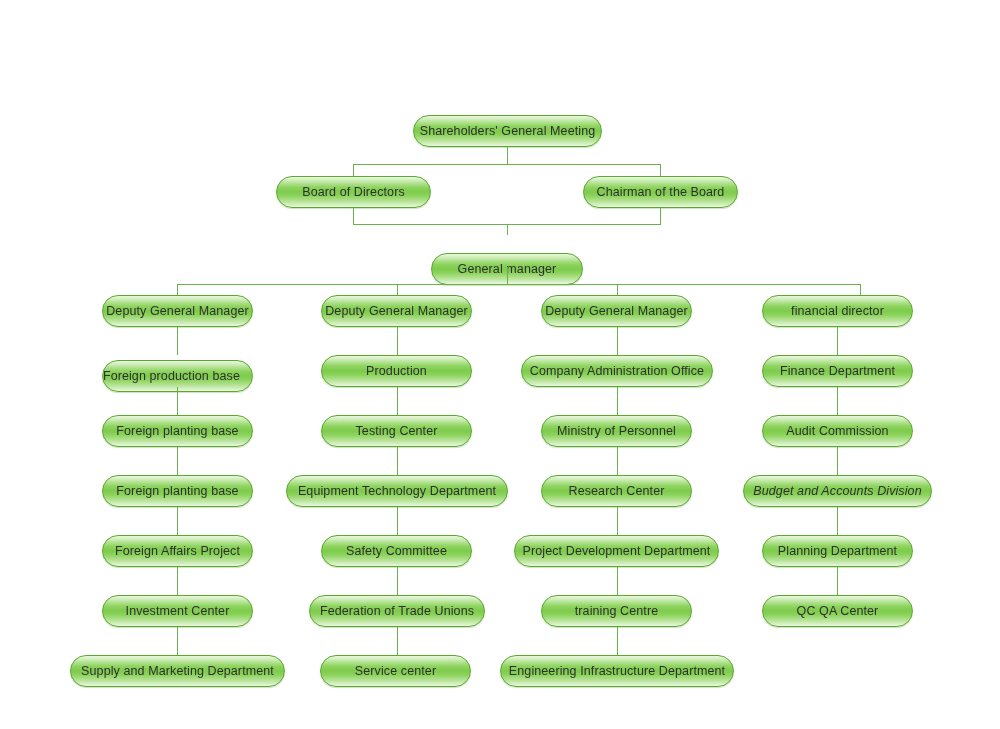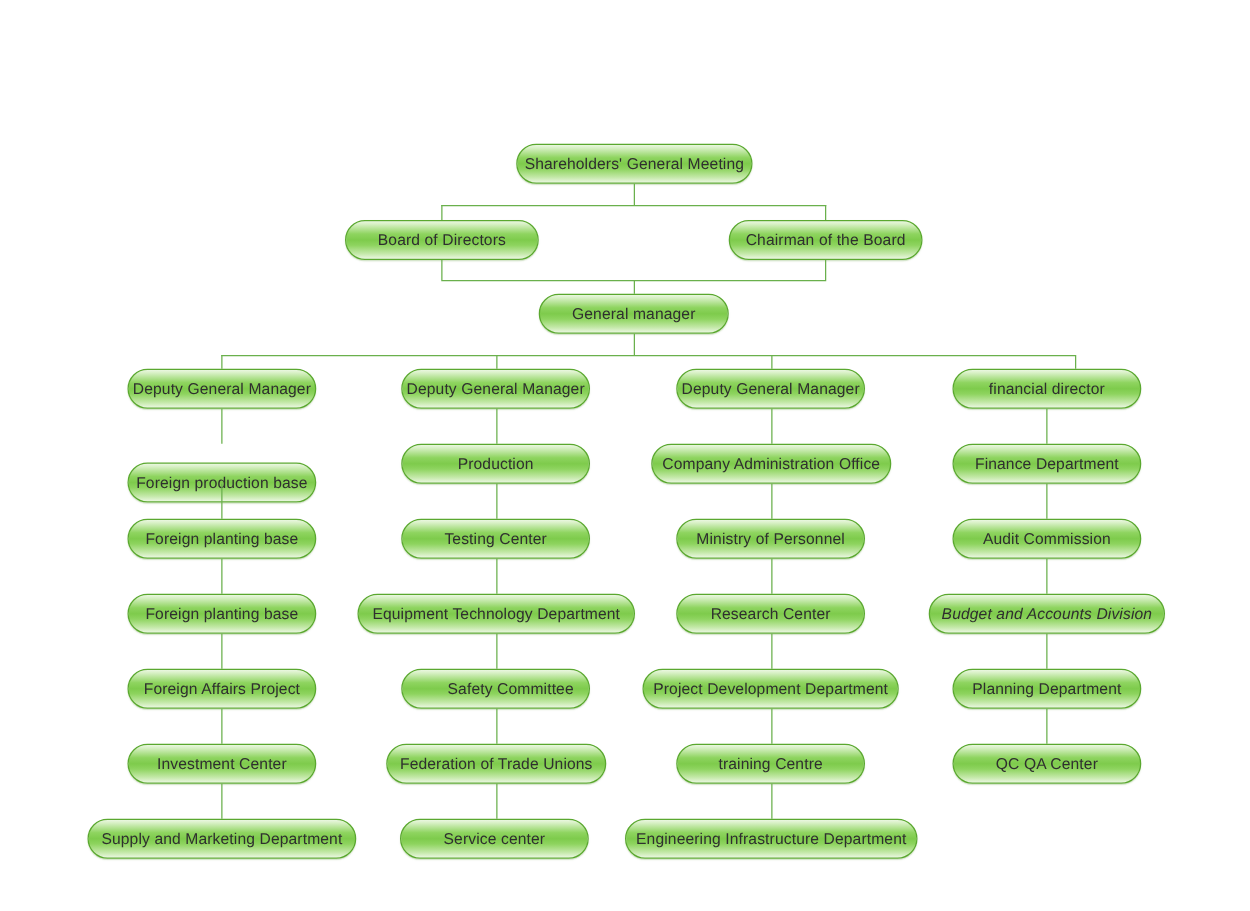--- a/index.html
+++ b/index.html
@@ -82,37 +82,37 @@
 
   <div class="node" style="left:583px; top:140px; width:155px;">
     <span class="label">Chairman of the Board</span>
   </div>
 
   <div class="conn v" style="left:353px; top:172px; height:16px;"></div>
   <div class="conn v" style="left:660px; top:172px; height:16px;"></div>
   <div class="conn h" style="left:353px; top:188px; width:308px;"></div>
   <div class="conn v" style="left:507px; top:188px; height:11px;"></div>
 
-  <div class="node" style="left:431px; top:199px; width:152px;">
+  <div class="node" style="left:431px; top:217px; width:152px;">
     <span class="label">General manager</span>
   </div>
 
   <div class="conn v" style="left:507px; top:231px; height:17px;"></div>
   <div class="conn h" style="left:177px; top:248px; width:683px;"></div>
 
   <div class="conn v" style="left:177px; top:248px; height:11px;"></div>
   <div class="conn v" style="left:397px; top:248px; height:11px;"></div>
   <div class="conn v" style="left:617px; top:248px; height:11px;"></div>
   <div class="conn v" style="left:860px; top:248px; height:11px;"></div>
 
   <div class="node" style="left:102px; top:259px; width:151px;">
     <span class="label">Deputy General Manager</span>
   </div>
   <div class="conn v" style="left:177px; top:291px; height:28px;"></div>
-  <div class="node" style="left:102px; top:334px; width:151px;">
+  <div class="node" style="left:102px; top:324px; width:151px;justify-content:flex-end;">
     <span class="label">Foreign production base</span>
   </div>
   <div class="conn v" style="left:177px; top:351px; height:28px;"></div>
   <div class="node" style="left:102px; top:379px; width:151px;">
     <span class="label">Foreign planting base</span>
   </div>
   <div class="conn v" style="left:177px; top:411px; height:28px;"></div>
   <div class="node" style="left:102px; top:439px; width:151px;">
     <span class="label">Foreign planting base</span>
   </div>
@@ -138,21 +138,21 @@
   </div>
   <div class="conn v" style="left:397px; top:351px; height:28px;"></div>
   <div class="node" style="left:321px; top:379px; width:151px;">
     <span class="label">Testing Center</span>
   </div>
   <div class="conn v" style="left:397px; top:411px; height:28px;"></div>
   <div class="node" style="left:286px; top:439px; width:222px;">
     <span class="label">Equipment Technology Department</span>
   </div>
   <div class="conn v" style="left:397px; top:471px; height:28px;"></div>
-  <div class="node" style="left:321px; top:499px; width:151px;justify-content:flex-end;">
+  <div class="node" style="left:321px; top:499px; width:151px;">
     <span class="label">Safety Committee</span>
   </div>
   <div class="conn v" style="left:397px; top:531px; height:28px;"></div>
   <div class="node" style="left:309px; top:559px; width:176px;">
     <span class="label">Federation of Trade Unions</span>
   </div>
   <div class="conn v" style="left:397px; top:591px; height:28px;"></div>
   <div class="node" style="left:320px; top:619px; width:151px;">
     <span class="label">Service center</span>
   </div>

